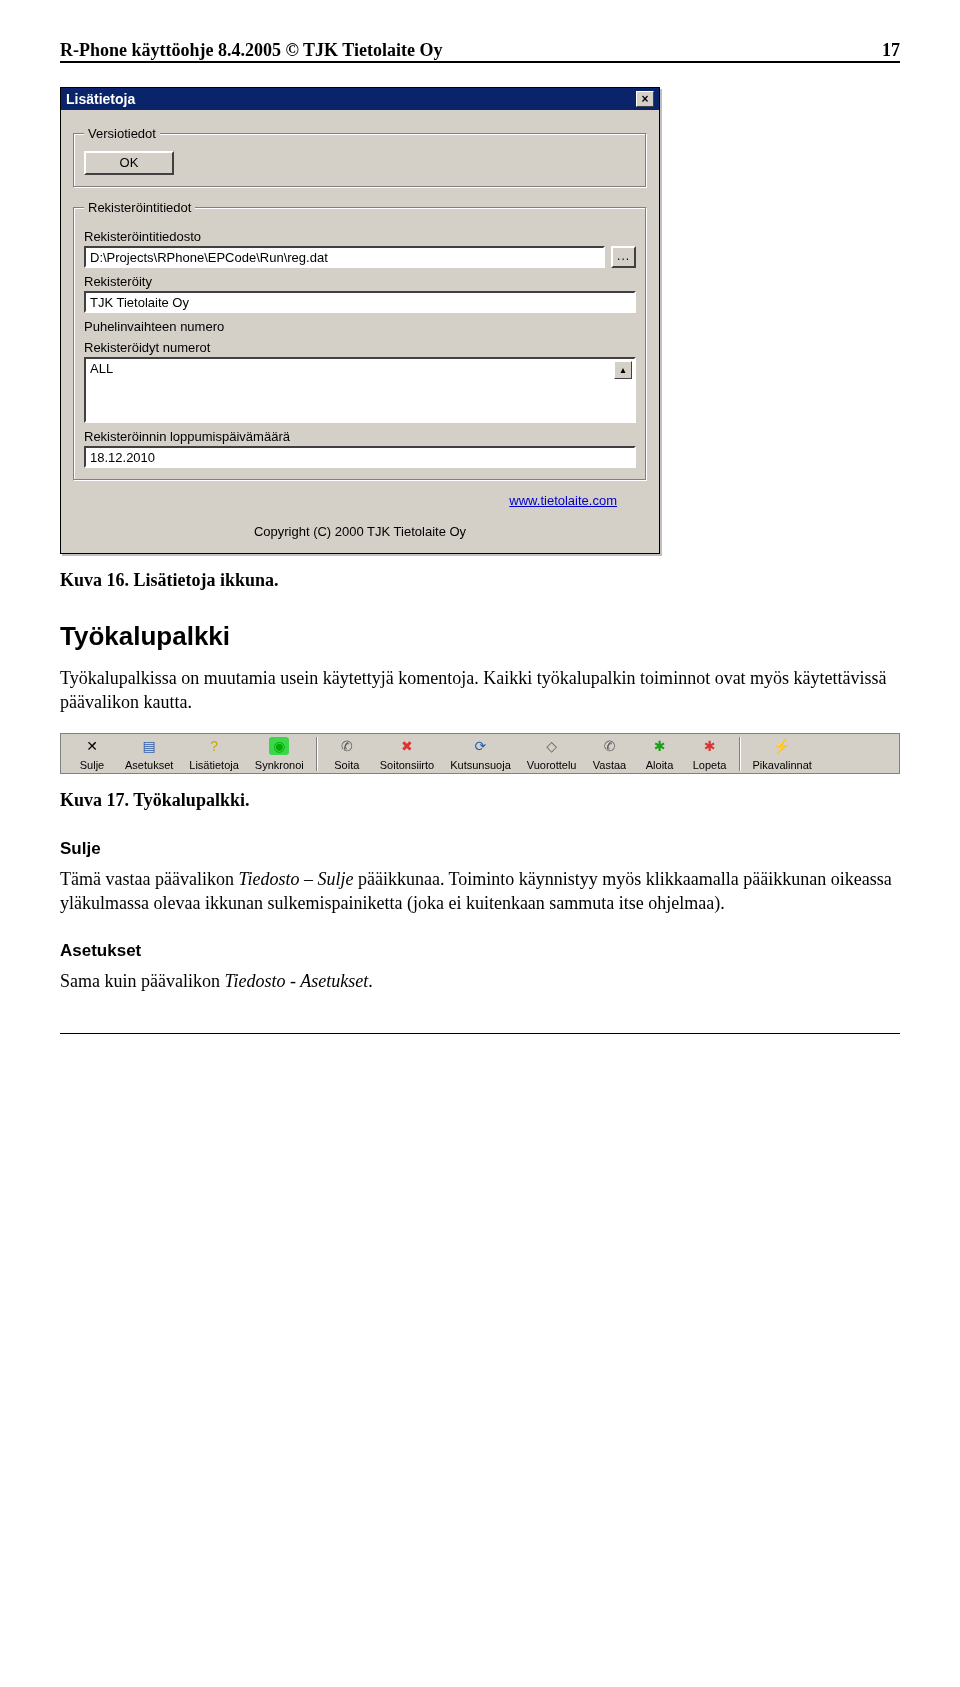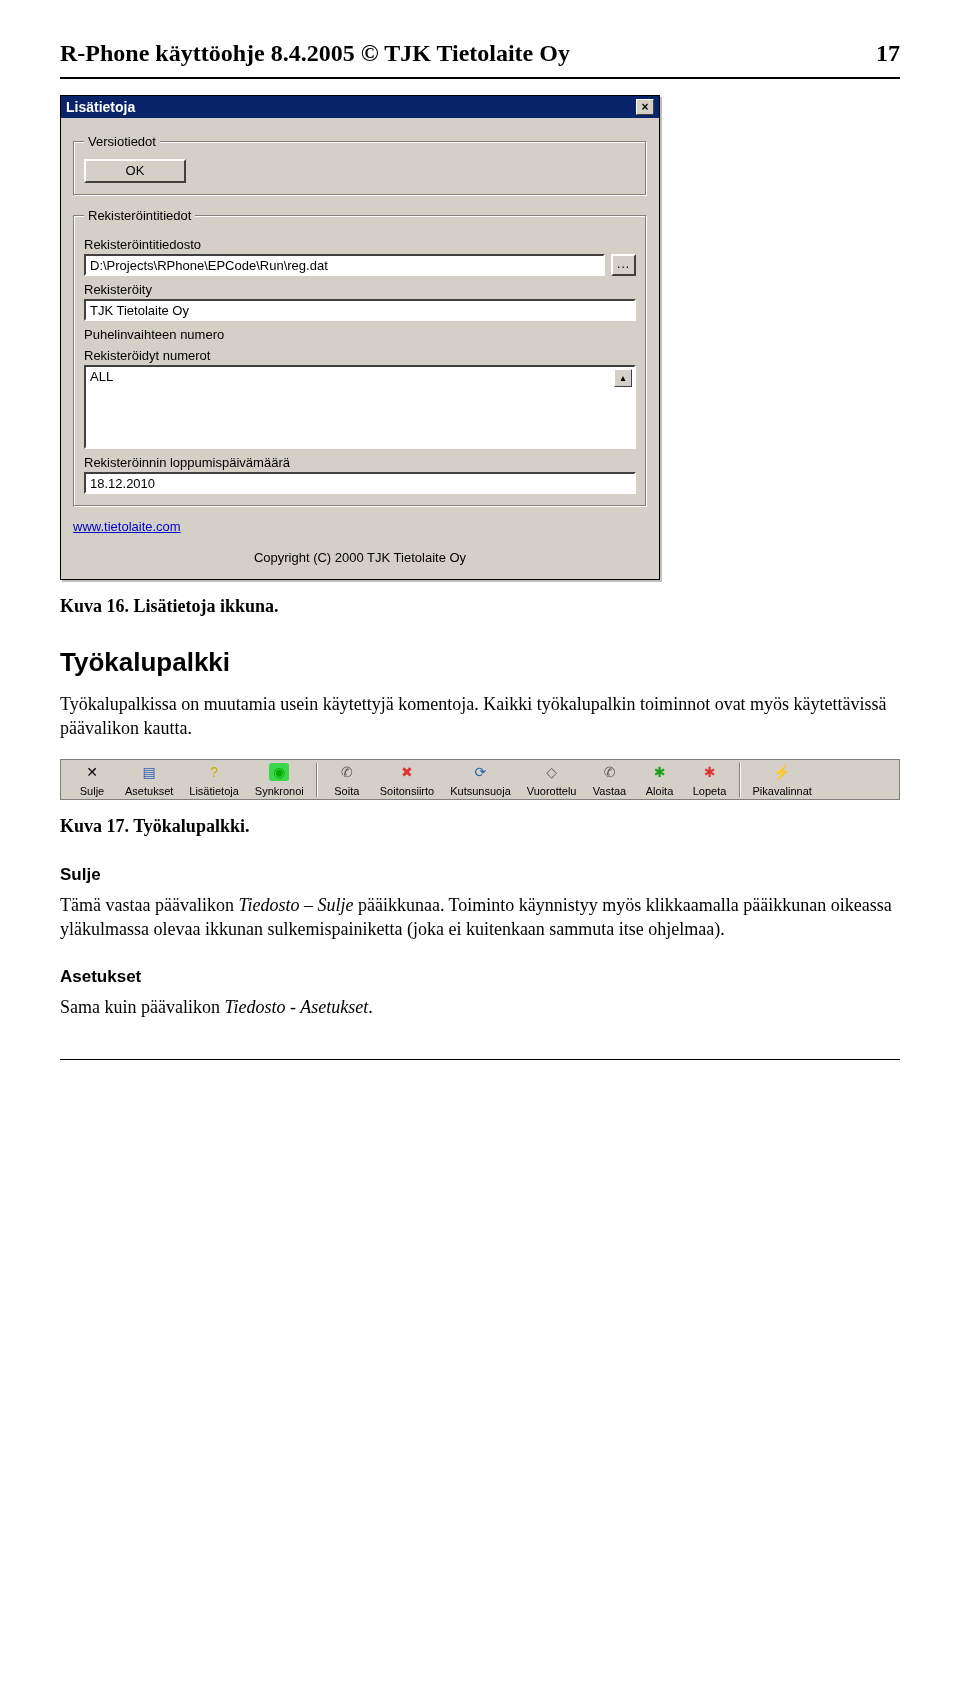--- a/index.html
+++ b/index.html
@@ -8,24 +8,24 @@
     padding: 40px 60px;
     font-family: "Times New Roman", Times, serif;
     background: #fff;
     color: #000;
     width: 960px;
   }
   .header-row {
     display: flex;
     justify-content: space-between;
     font-weight: bold;
-    font-size: 24px;
+    font-size: 18px;
     border-bottom: 2px solid #000;
-    padding-bottom: 10px;
-    margin-bottom: 16px;
+    padding-bottom: 0;
+    margin-bottom: 24px;
   }
   .dialog {
     width: 600px;
     font-family: Tahoma, Arial, sans-serif;
     font-size: 13px;
     background: #d4d0c8;
     border: 1px solid #000;
     box-shadow: 2px 2px 0 rgba(0,0,0,0.25);
   }
   .titlebar {
@@ -70,21 +70,21 @@
     font-size: 13px;
     background: #d4d0c8;
   }
   .row-version {
     display: flex;
     justify-content: space-between;
     align-items: flex-start;
   }
   .ver-text { line-height: 1.6; }
   .ok-btn {
-    width: 102px;
+    width: 90px;
     height: 24px;
     background: #d4d0c8;
     border-top: 2px solid #fff;
     border-left: 2px solid #fff;
     border-right: 2px solid #404040;
     border-bottom: 2px solid #404040;
     font-family: Tahoma, Arial, sans-serif;
     font-size: 13px;
     text-align: center;
     line-height: 20px;
@@ -99,21 +99,21 @@
     border-left: 2px solid #404040;
     border-right: 2px solid #fff;
     border-bottom: 2px solid #fff;
     padding: 2px 4px;
     font-size: 13px;
     height: 22px;
     line-height: 16px;
     width: 100%;
   }
   .sunken.textarea {
-    height: 84px;
+    height: 66px;
     position: relative;
     padding-right: 10px;
   }
   .browse-btn {
     width: 26px;
     height: 22px;
     background: #d4d0c8;
     border-top: 2px solid #fff;
     border-left: 2px solid #fff;
     border-right: 2px solid #404040;
@@ -132,20 +132,21 @@
     background: #d4d0c8;
     border-top: 1px solid #fff;
     border-left: 1px solid #fff;
     border-right: 1px solid #404040;
     border-bottom: 1px solid #404040;
     text-align: center;
     font-size: 10px;
     line-height: 16px;
   }
   .link-row {
+    text-align: right;
     padding-right: 30px;
     color: #0000c8;
     text-decoration: underline;
     font-size: 13px;
     margin: 6px 0 4px 0;
   }
   .copyright {
     text-align: center;
     font-size: 13px;
     margin-top: 16px;

